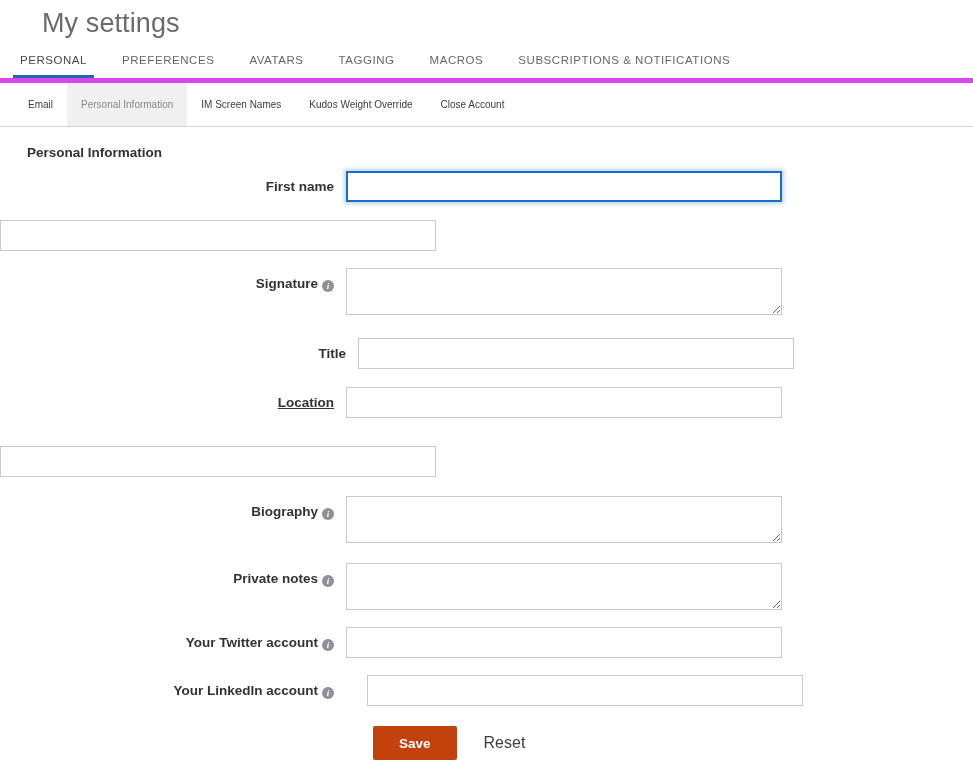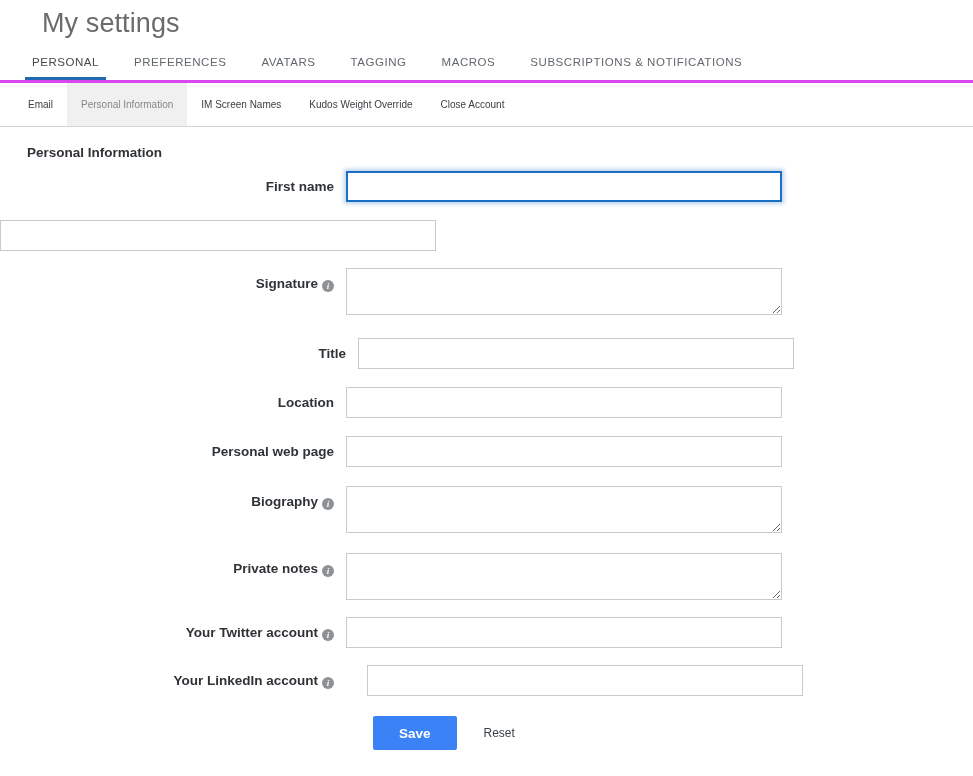--- a/index.html
+++ b/index.html
@@ -21,25 +21,25 @@
     font-weight: 400;
     color: #6b6b6b;
     padding: 6px 0 0 42px;
     letter-spacing: 0.1px;
     line-height: 34px;
   }
 
   
   .tabbar-primary {
     margin-top: 13px;
-    border-bottom: 3px solid #d946ef;
-    padding-left: 32px;
+    border-bottom: 5px solid #d946ef;
+    padding-left: 20px;
     height: 30px;
     display: flex;
-    align-items: center;
+    align-items: flex-start;
     box-sizing: border-box;
   }
   .tab-primary {
     font-size: 11.5px;
     letter-spacing: 0.55px;
     color: #62676c;
     text-transform: uppercase;
     padding: 0 0 10px 0;
     margin-right: 35px;
     position: relative;
@@ -154,48 +154,48 @@
     overflow: auto;
     display: block;
     line-height: 16px;
   }
 
   
   .row-firstname   { margin-bottom: 18px; }
   .row-lastname    { margin-bottom: 17px; }
   .row-signature   { margin-bottom: 23px; }
   .row-title       { margin-bottom: 18px; margin-left: 12px; }
-  .row-location    { margin-bottom: 18px; }
+  .row-location    { margin-bottom: 28px; text-decoration: underline; }
   .row-webpage     { margin-bottom: 19px; }
   .row-biography   { margin-bottom: 20px; }
   .row-notes       { margin-bottom: 17px; }
   .row-twitter     { margin-bottom: 17px; }
   .row-linkedin    { margin-bottom: 20px; gap: 21px; }
 
   
   .actions {
     display: flex;
     align-items: center;
     padding-left: 373px;
   }
   .btn-save {
-    background: #3b82f6;
+    background: #c2410c;
     color: #ffffff;
     border: none;
     font-family: "Liberation Sans", sans-serif;
     font-size: 13.5px;
     font-weight: bold;
     padding: 0 26px;
     height: 34px;
     cursor: pointer;
     border-radius: 2px;
   }
   .btn-reset {
     margin-left: 27px;
-    font-size: 12px;
+    font-size: 16px;
     color: #3b4045;
     cursor: pointer;
   }
 </style>
 </head>
 <body>
 
 <div class="page-title">My settings</div>
 
 <div class="tabbar-primary">
@@ -245,23 +245,20 @@
   </div>
 
   <div class="field-row row-location">
     <div class="field-label pad-input">
       <span>Location</span>
     </div>
     <input class="txt" type="text" value="" style="">
   </div>
 
   <div class="field-row row-webpage">
-    <div class="field-label pad-input">
-      <span>Personal web page</span>
-    </div>
     <input class="txt" type="text" value="" style="">
   </div>
 
   <div class="field-row row-biography">
     <div class="field-label pad-area">
       <span>Biography</span><span class="info-icon">i</span>
     </div>
     <textarea class="txt" style=""></textarea>
   </div>
 

